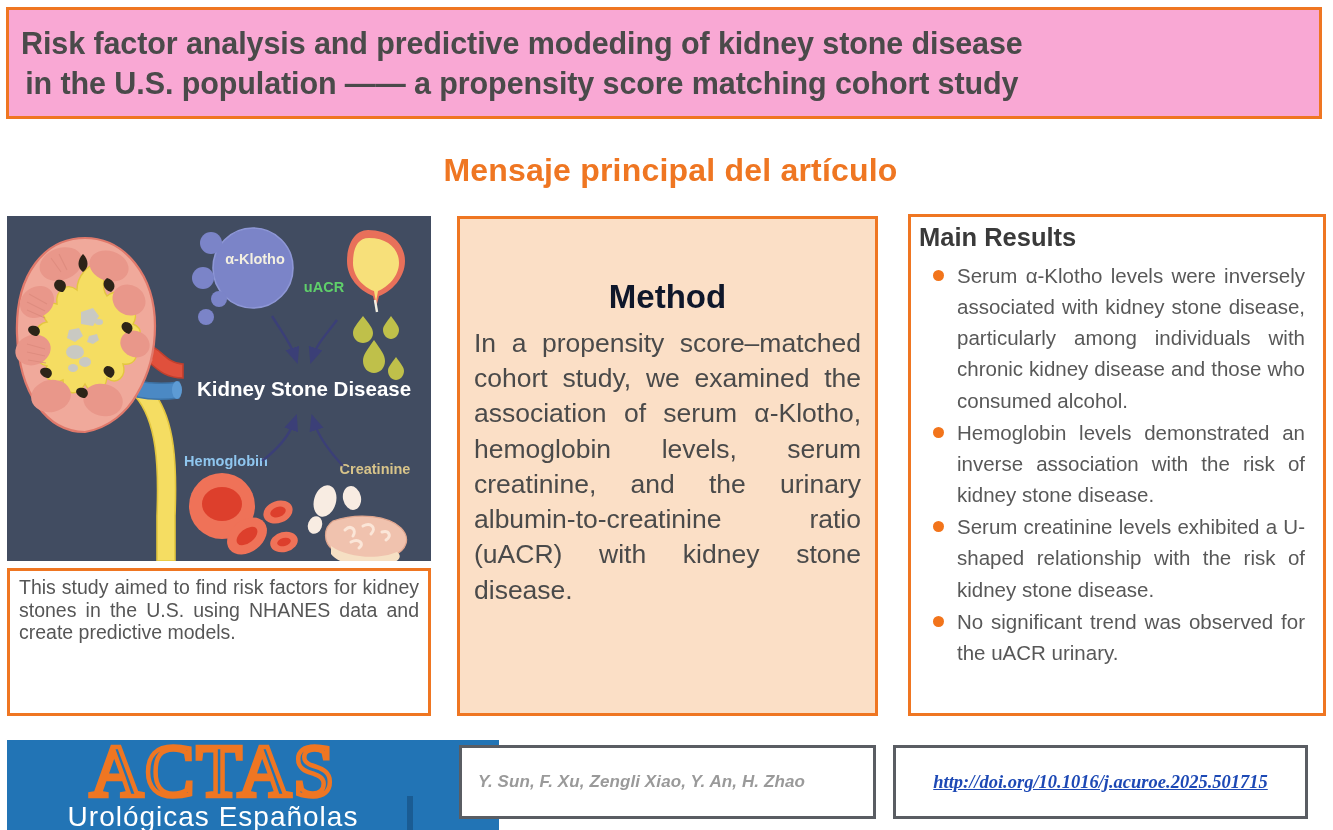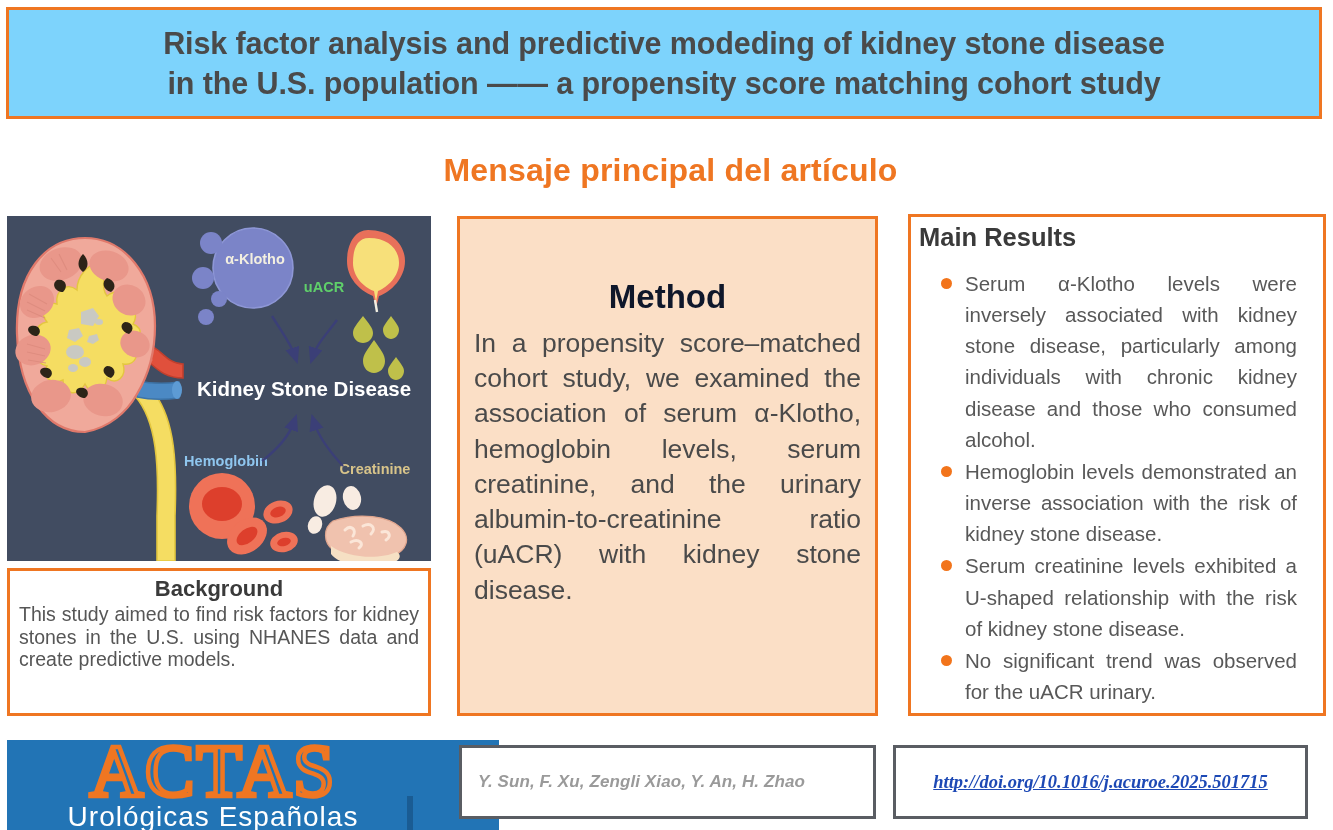--- a/index.html
+++ b/index.html
@@ -9,23 +9,23 @@
     font-family:"Liberation Sans", sans-serif;
     color:#3f3f3f;
     overflow:hidden;
     position:relative;
   }
   .poster{position:relative;width:1333px;height:830px;}
 
   
   #title-box{
     position:absolute;left:6px;top:7px;width:1316px;height:112px;
-    border:3px solid #ef7622;background:#7dd3fc;
+    border:3px solid #ef7622;background:#f9a8d4;
     box-sizing:border-box;
-    display:flex;align-items:center;justify-content:center;
+    display:flex;align-items:center;justify-content:flex-start;
   }
   #title-text{
     font-size:30.5px;font-weight:bold;line-height:1.32;
     color:#4a4a4a;text-align:center;letter-spacing:-0.1px;
     padding:0 12px;
   }
 
   
   #subtitle{
     position:absolute;left:4px;top:152px;width:1333px;
@@ -72,21 +72,21 @@
   
   #results-box{
     position:absolute;left:908px;top:214px;width:418px;height:502px;
     border:3px solid #ef7622;background:#ffffff;box-sizing:border-box;
     padding:4px 10px 0 8px;
   }
   #results-heading{
     font-size:25.5px;font-weight:bold;color:#3a3a3a;
     margin:2px 0 3px 0;
   }
-  #results-list{list-style:none;margin:16px;padding:0;}
+  #results-list{list-style:none;margin:8px;padding:0;}
   #results-list li{
     position:relative;padding-left:30px;margin-bottom:1px;
     font-size:20.5px;line-height:1.52;color:#585858;
     text-align:justify;text-justify:inter-word;
   }
   #results-list li .bullet{
     position:absolute;left:6px;top:10px;width:11px;height:11px;
     border-radius:50%;background:#f2741b;
   }
 
@@ -264,21 +264,20 @@
         <path d="M330 104 C318 120 310 128 306 140"></path>
         <path d="M255 245 C272 232 282 220 287 206"></path>
         <path d="M336 250 C322 235 312 222 307 206"></path>
       </g>
 
       <text x="297" y="180" text-anchor="middle" font-family="Liberation Sans, sans-serif" font-size="20.5" font-weight="bold" fill="#ffffff">Kidney Stone Disease</text>
     </svg>
   </div>
 
   <div id="background-box">
-    <div id="background-heading">Background</div>
     <div id="background-body">This study aimed to find risk factors for kidney stones in the U.S. using NHANES data and create predictive models.</div>
   </div>
 
   <div id="method-box">
     <div id="method-heading">Method</div>
     <div id="method-body">In a propensity score–matched cohort study, we examined the association of serum α-Klotho, hemoglobin levels, serum creatinine, and the urinary albumin-to-creatinine ratio (uACR) with kidney stone disease.</div>
   </div>
 
   <div id="results-box">
     <div id="results-heading">Main Results</div>

